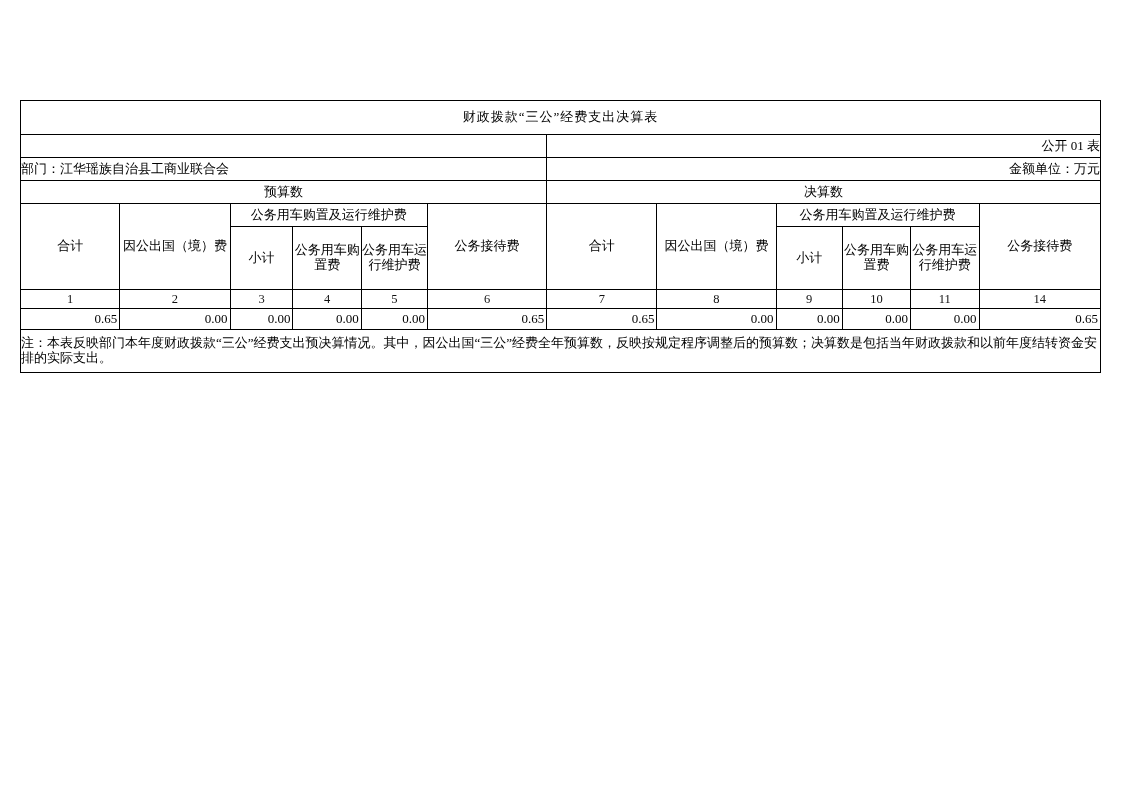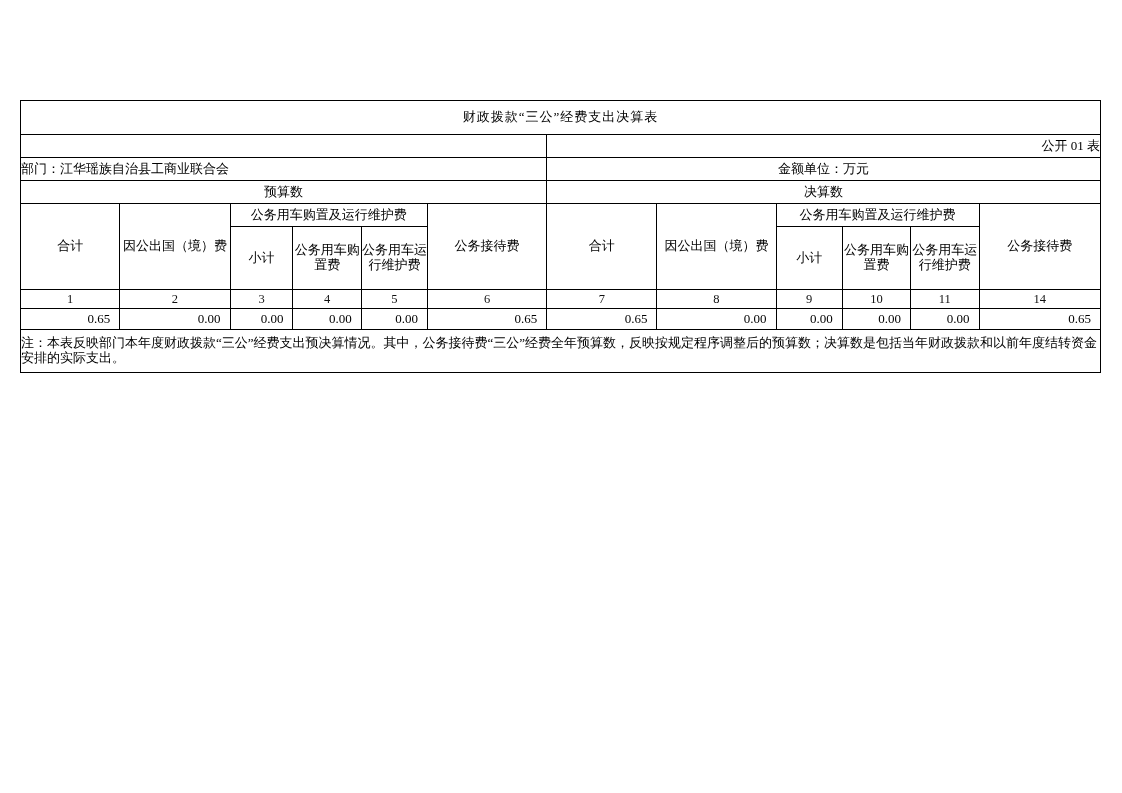--- a/index.html
+++ b/index.html
@@ -50,21 +50,21 @@
     padding-right: 8px;
     font-weight: bold;
     font-size: 13.5px;
   }
   .left-pad {
     text-align: left;
     padding-left: 10px;
     font-size: 13px;
   }
   .right-pad-normal {
-    text-align: center;
+    text-align: right;
     padding-right: 8px;
     font-size: 13px;
   }
   .group-head {
     text-align: center;
     height: 22px;
     font-size: 13px;
   }
   .col-head {
     text-align: center;
@@ -79,21 +79,21 @@
     padding: 0 2px;
   }
   .numrow td {
     text-align: center;
     height: 18px;
     font-size: 12.5px;
     color: #111;
   }
   .datarow td {
     text-align: right;
-    padding-right: 9px;
+    padding-right: 2px;
     height: 20px;
     font-size: 13px;
   }
   .note-cell {
     text-align: left;
     padding: 4px 8px 6px 10px;
     font-size: 13px;
     line-height: 1.5;
     height: 42px;
   }
@@ -182,17 +182,17 @@
       <td>0.65</td>
       <td>0.65</td>
       <td>0.00</td>
       <td>0.00</td>
       <td>0.00</td>
       <td>0.00</td>
       <td>0.65</td>
     </tr>
 
     <tr>
-      <td class="note-cell" colspan="12">注：本表反映部门本年度财政拨款“三公”经费支出预决算情况。其中，公务接待费“三公”经费全年预算数，反映按规定程序调整后的预算数；决算数是包括当年财政拨款和以前年度结转资金安排的实际支出。</td>
+      <td class="note-cell" colspan="12">注：本表反映部门本年度财政拨款“三公”经费支出预决算情况。其中，因公出国“三公”经费全年预算数，反映按规定程序调整后的预算数；决算数是包括当年财政拨款和以前年度结转资金安排的实际支出。</td>
     </tr>
   </tbody>
     </table>
 </div>
 
 </body></html>

